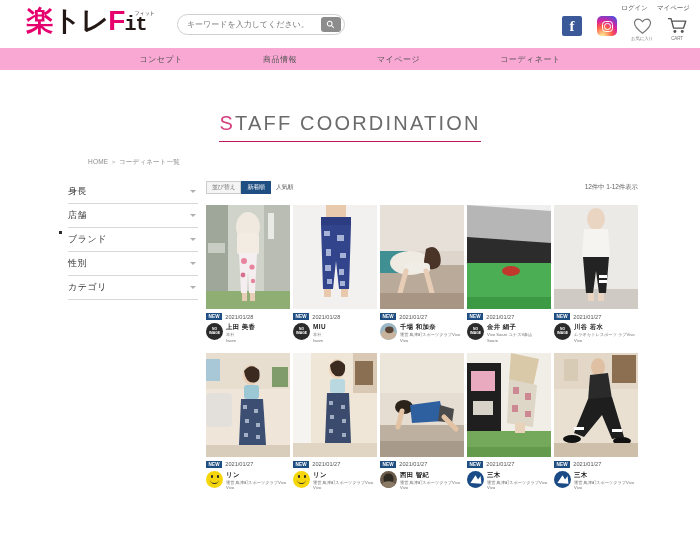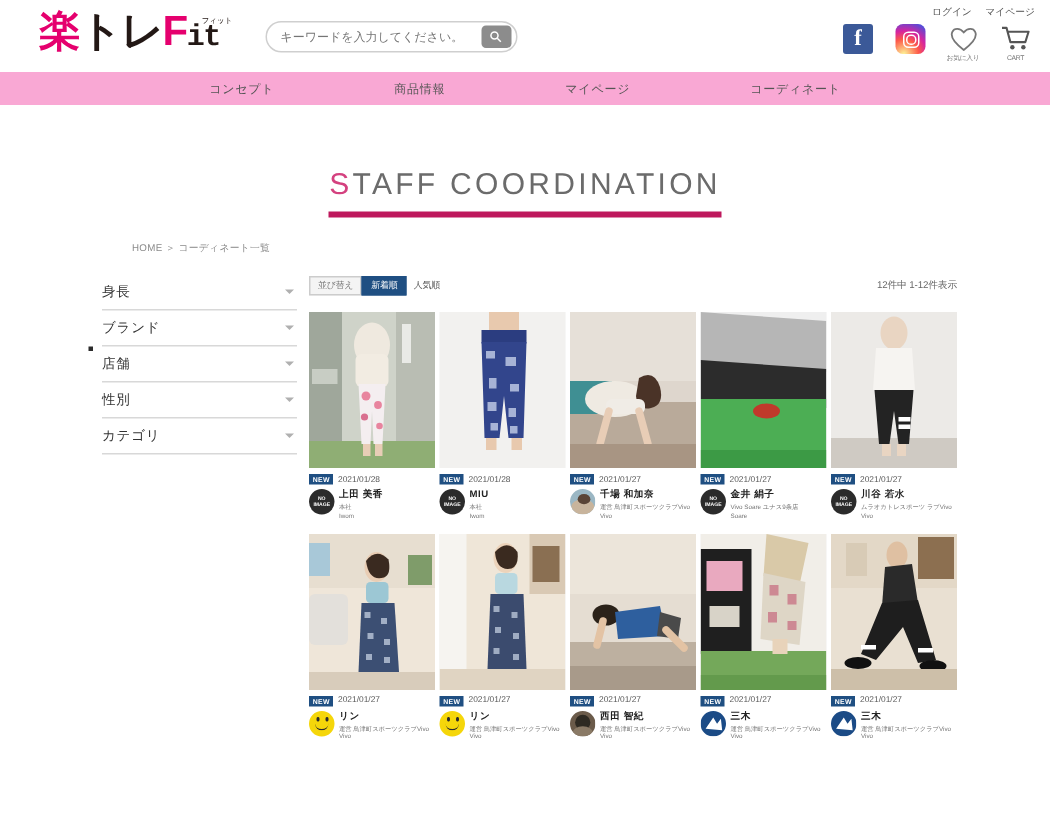--- a/index.html
+++ b/index.html
@@ -108,21 +108,21 @@
     font-size: 8px; color: #555; letter-spacing: 0.5px;
     padding: 0 40px; cursor: pointer; white-space: nowrap;
   }
 
   
   .title-area { text-align: center; margin-top: 42px; }
   .page-title {
     font-size: 20px; letter-spacing: 2.2px;
     color: #6b6b6b; font-weight: 400;
     display: inline-block;
-    border-bottom: 4px solid #be185d;
+    border-bottom: 1px solid #be185d;
     padding-bottom: 6px;
   }
   .page-title .accent { color: #d4417f; }
 
   
   .breadcrumb {
     margin-top: 16px; margin-left: 88px;
     font-size: 6.5px; color: #8b8b8b; letter-spacing: 0.2px;
   }
 
@@ -286,25 +286,25 @@
 <div class="breadcrumb">HOME ＞ コーディネート一覧</div>
 
 <div class="content">
 
   <div class="sidebar">
     <div class="filter">
       <span class="filter-label">身長</span>
       <span class="chev"></span>
     </div>
     <div class="filter">
+      <span class="filter-label">店舗</span>
+      <span class="chev"></span>
+    </div>
+    <div class="filter">
       <span class="filter-label">ブランド</span>
-      <span class="chev"></span>
-    </div>
-    <div class="filter">
-      <span class="filter-label">店舗</span>
       <span class="chev"></span>
     </div>
     <div class="filter">
       <span class="filter-label">性別</span>
       <span class="chev"></span>
     </div>
     <div class="filter">
       <span class="filter-label">カテゴリ</span>
       <span class="chev"></span>
     </div>

